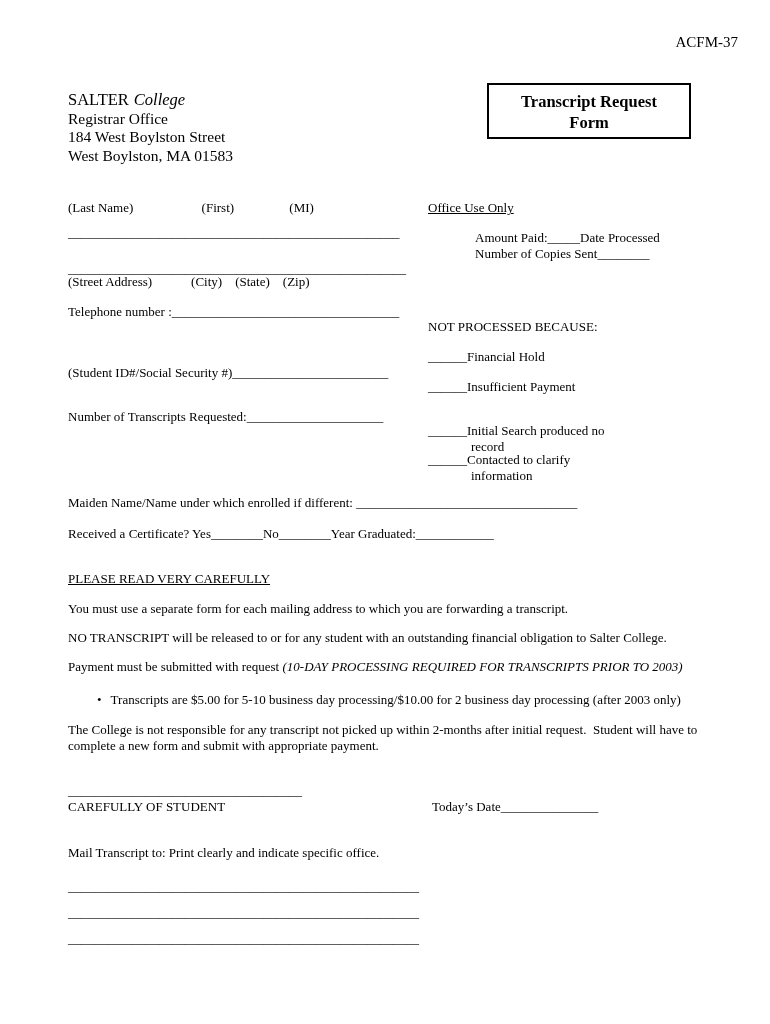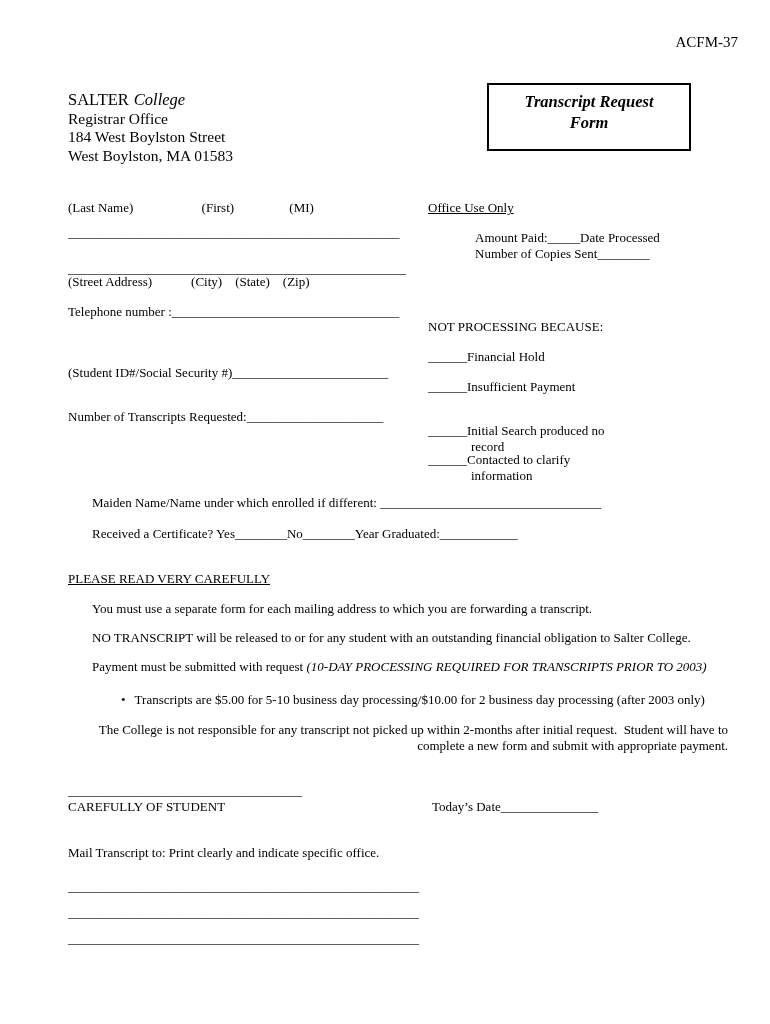--- a/index.html
+++ b/index.html
@@ -7,30 +7,29 @@
   .page {
     position:relative; width:770px; height:1024px; margin:0 auto;
     background:#ffffff; color:#000;
     font-family:"Liberation Serif", serif; font-size:13px; line-height:1.25;
     overflow:hidden;
   }
   .abs { position:absolute; }
   .b { font-weight:normal; }
   .i { font-style:italic; }
   .u { text-decoration:underline; }
-  .pre { white-space:pre-wrap;text-align:right; }
-  .nowrap { white-space:nowrap;margin-left:24px; }
+  .pre { white-space:pre-wrap; }
+  .nowrap { white-space:nowrap; }
   .doc-code { font-size:15px; }
   .college { font-size:15.5px; line-height:18.5px; }
   .college-name { font-size:16.5px; }
   .title-box {
-    border:2px solid #000; width:204px; height:68px;
+    border:2px solid #000; width:204px; height:56px;
     text-align:center; font-weight:bold; font-size:16.5px; line-height:21px;
     padding-top:6px;
-    font-style:italic;
   }
   .office-block { font-size:13px; line-height:15.5px; }
   .reason-line2 { padding-left:43px; }
   .footer { font-size:12px; line-height:15px; text-align:right; }
 </style>
 </head>
 <body>
 
 <div class="page">
 
@@ -66,21 +65,21 @@
     <span>Number of Transcripts Requested:</span><span>_____________________</span>
   </div>
 
   <div class="abs b u" style="left:428px; top:200px;">Office Use Only</div>
 
   <div class="abs office-block" style="left:475px; top:230px;">
     <div>Amount Paid:_____Date Processed</div>
     <div>Number of Copies Sent________</div>
   </div>
 
-  <div class="abs b" style="left:428px; top:319px;">NOT PROCESSING BECAUSE:</div>
+  <div class="abs b" style="left:428px; top:319px;">NOT PROCESSED BECAUSE:</div>
 
   <div class="abs" style="left:428px; top:349px;">______Financial Hold</div>
 
   <div class="abs" style="left:428px; top:379px;">______Insufficient Payment</div>
 
   <div class="abs" style="left:428px; top:423px;">
     <div>______Initial Search produced no</div>
     <div class="reason-line2">record</div>
   </div>
 

